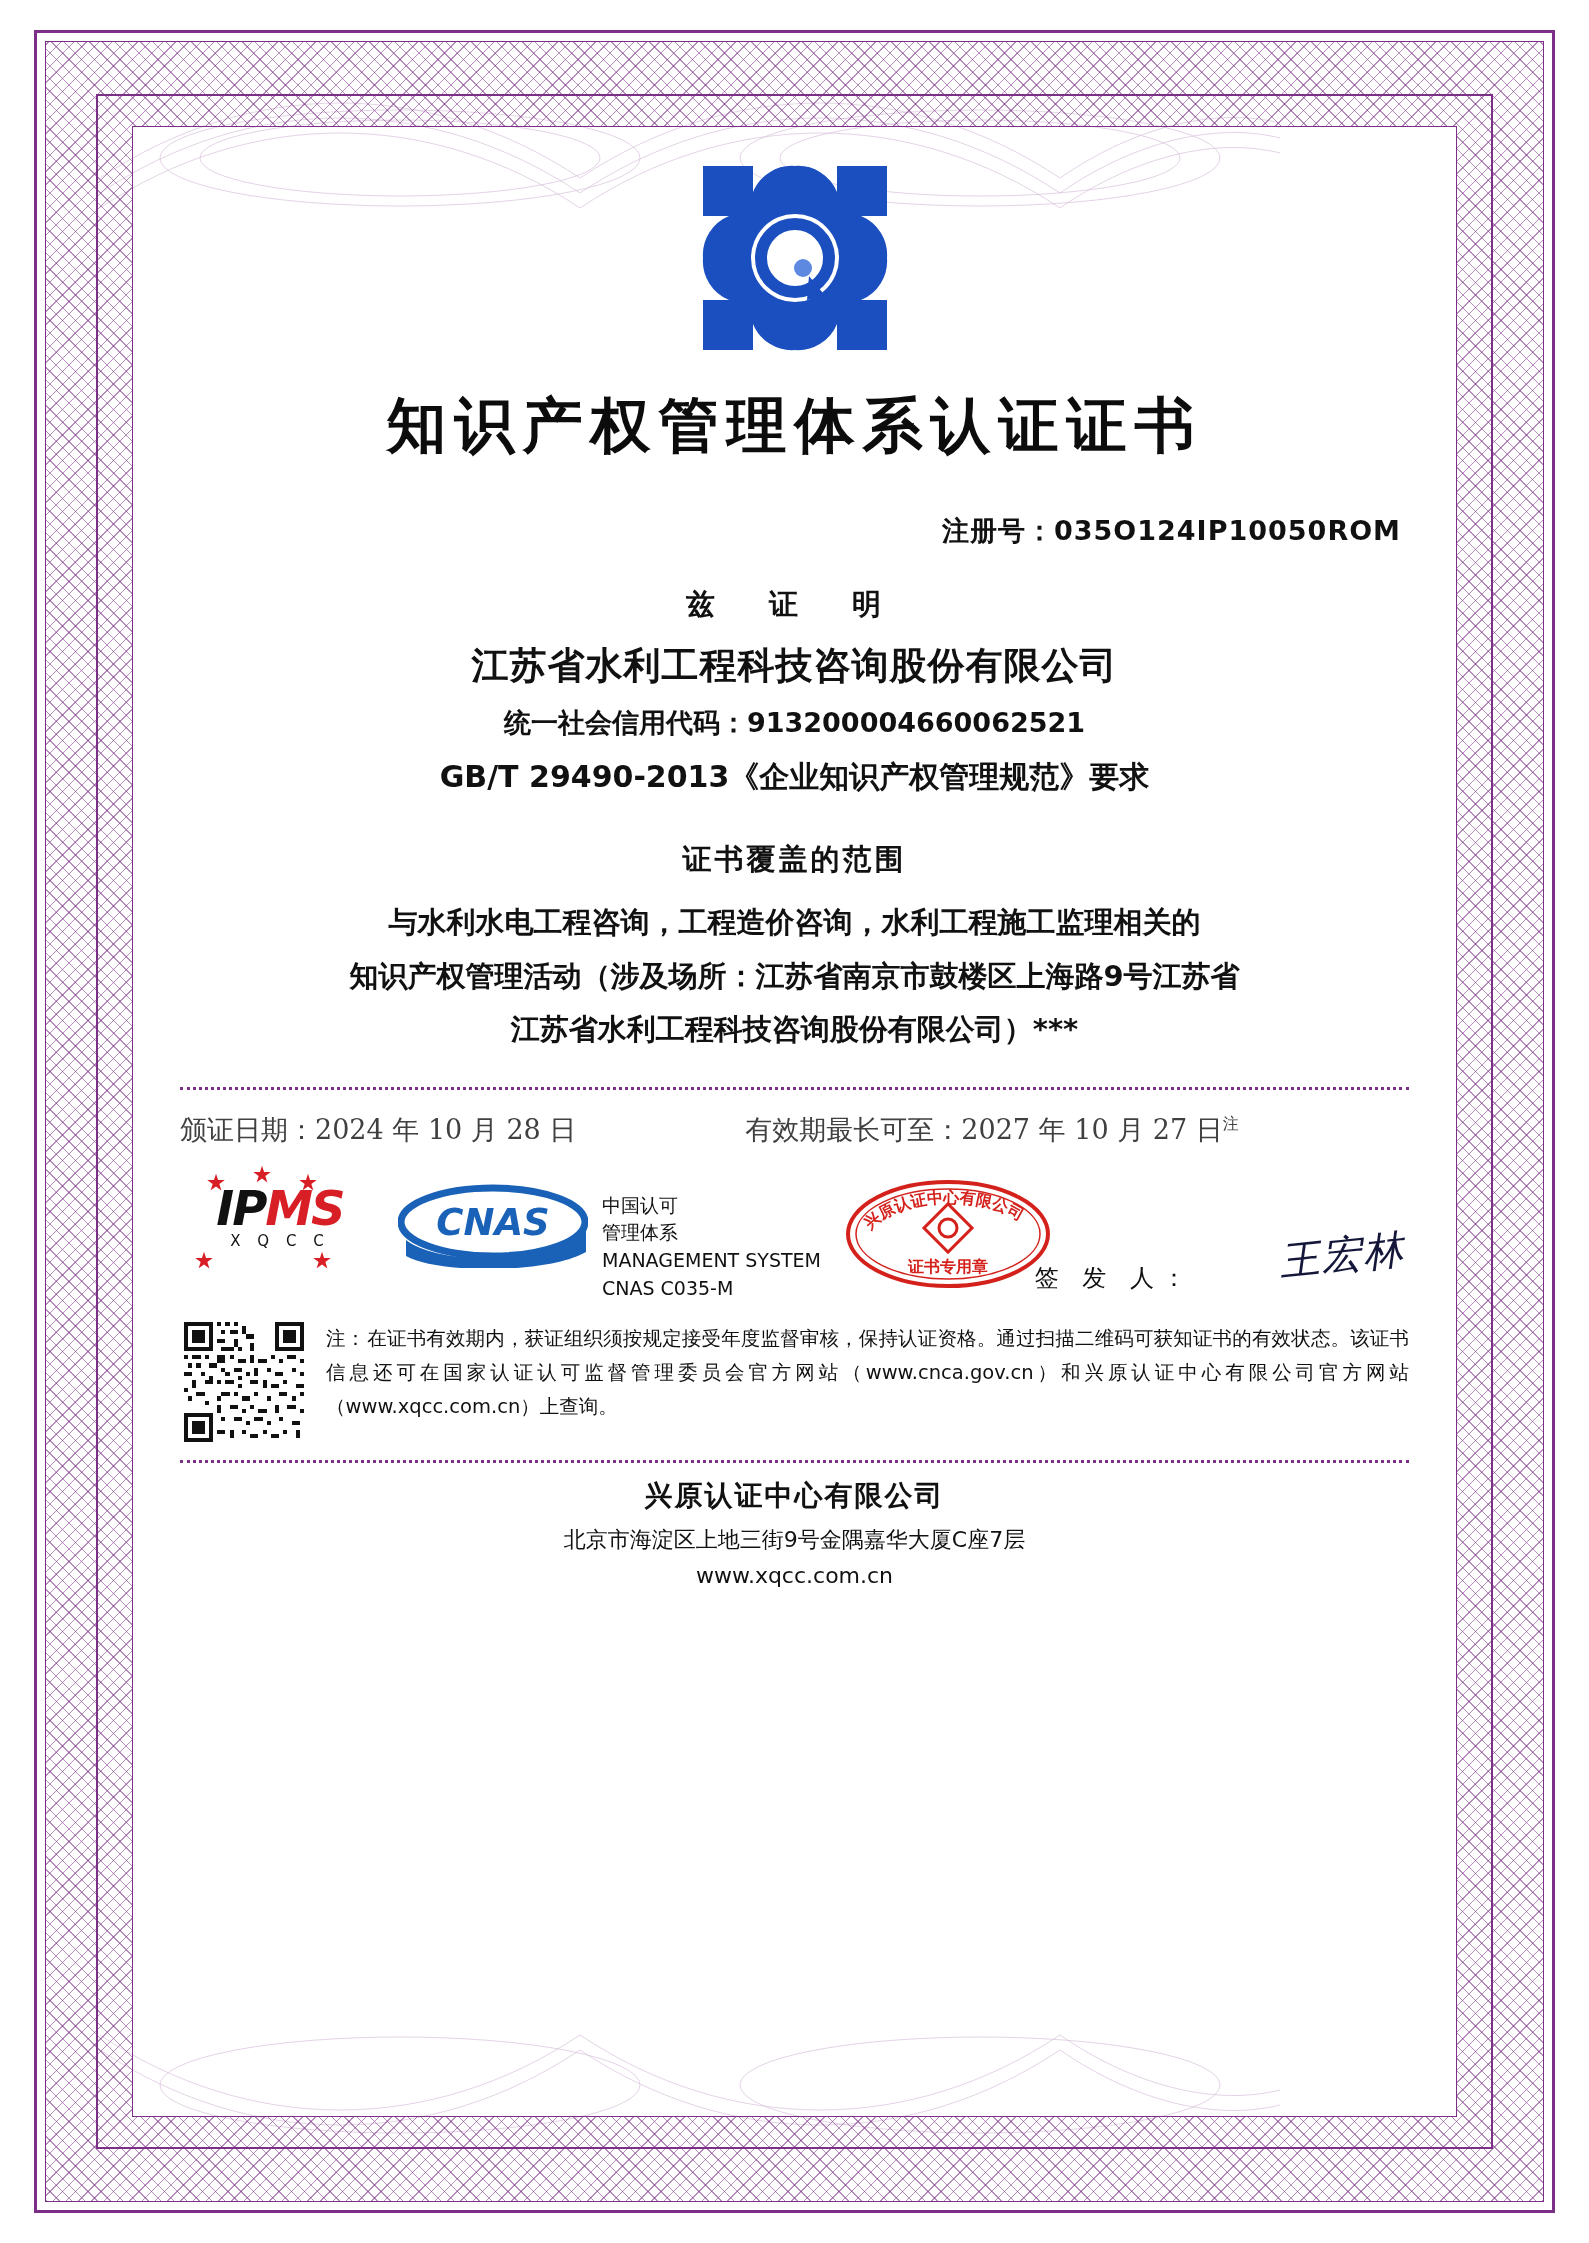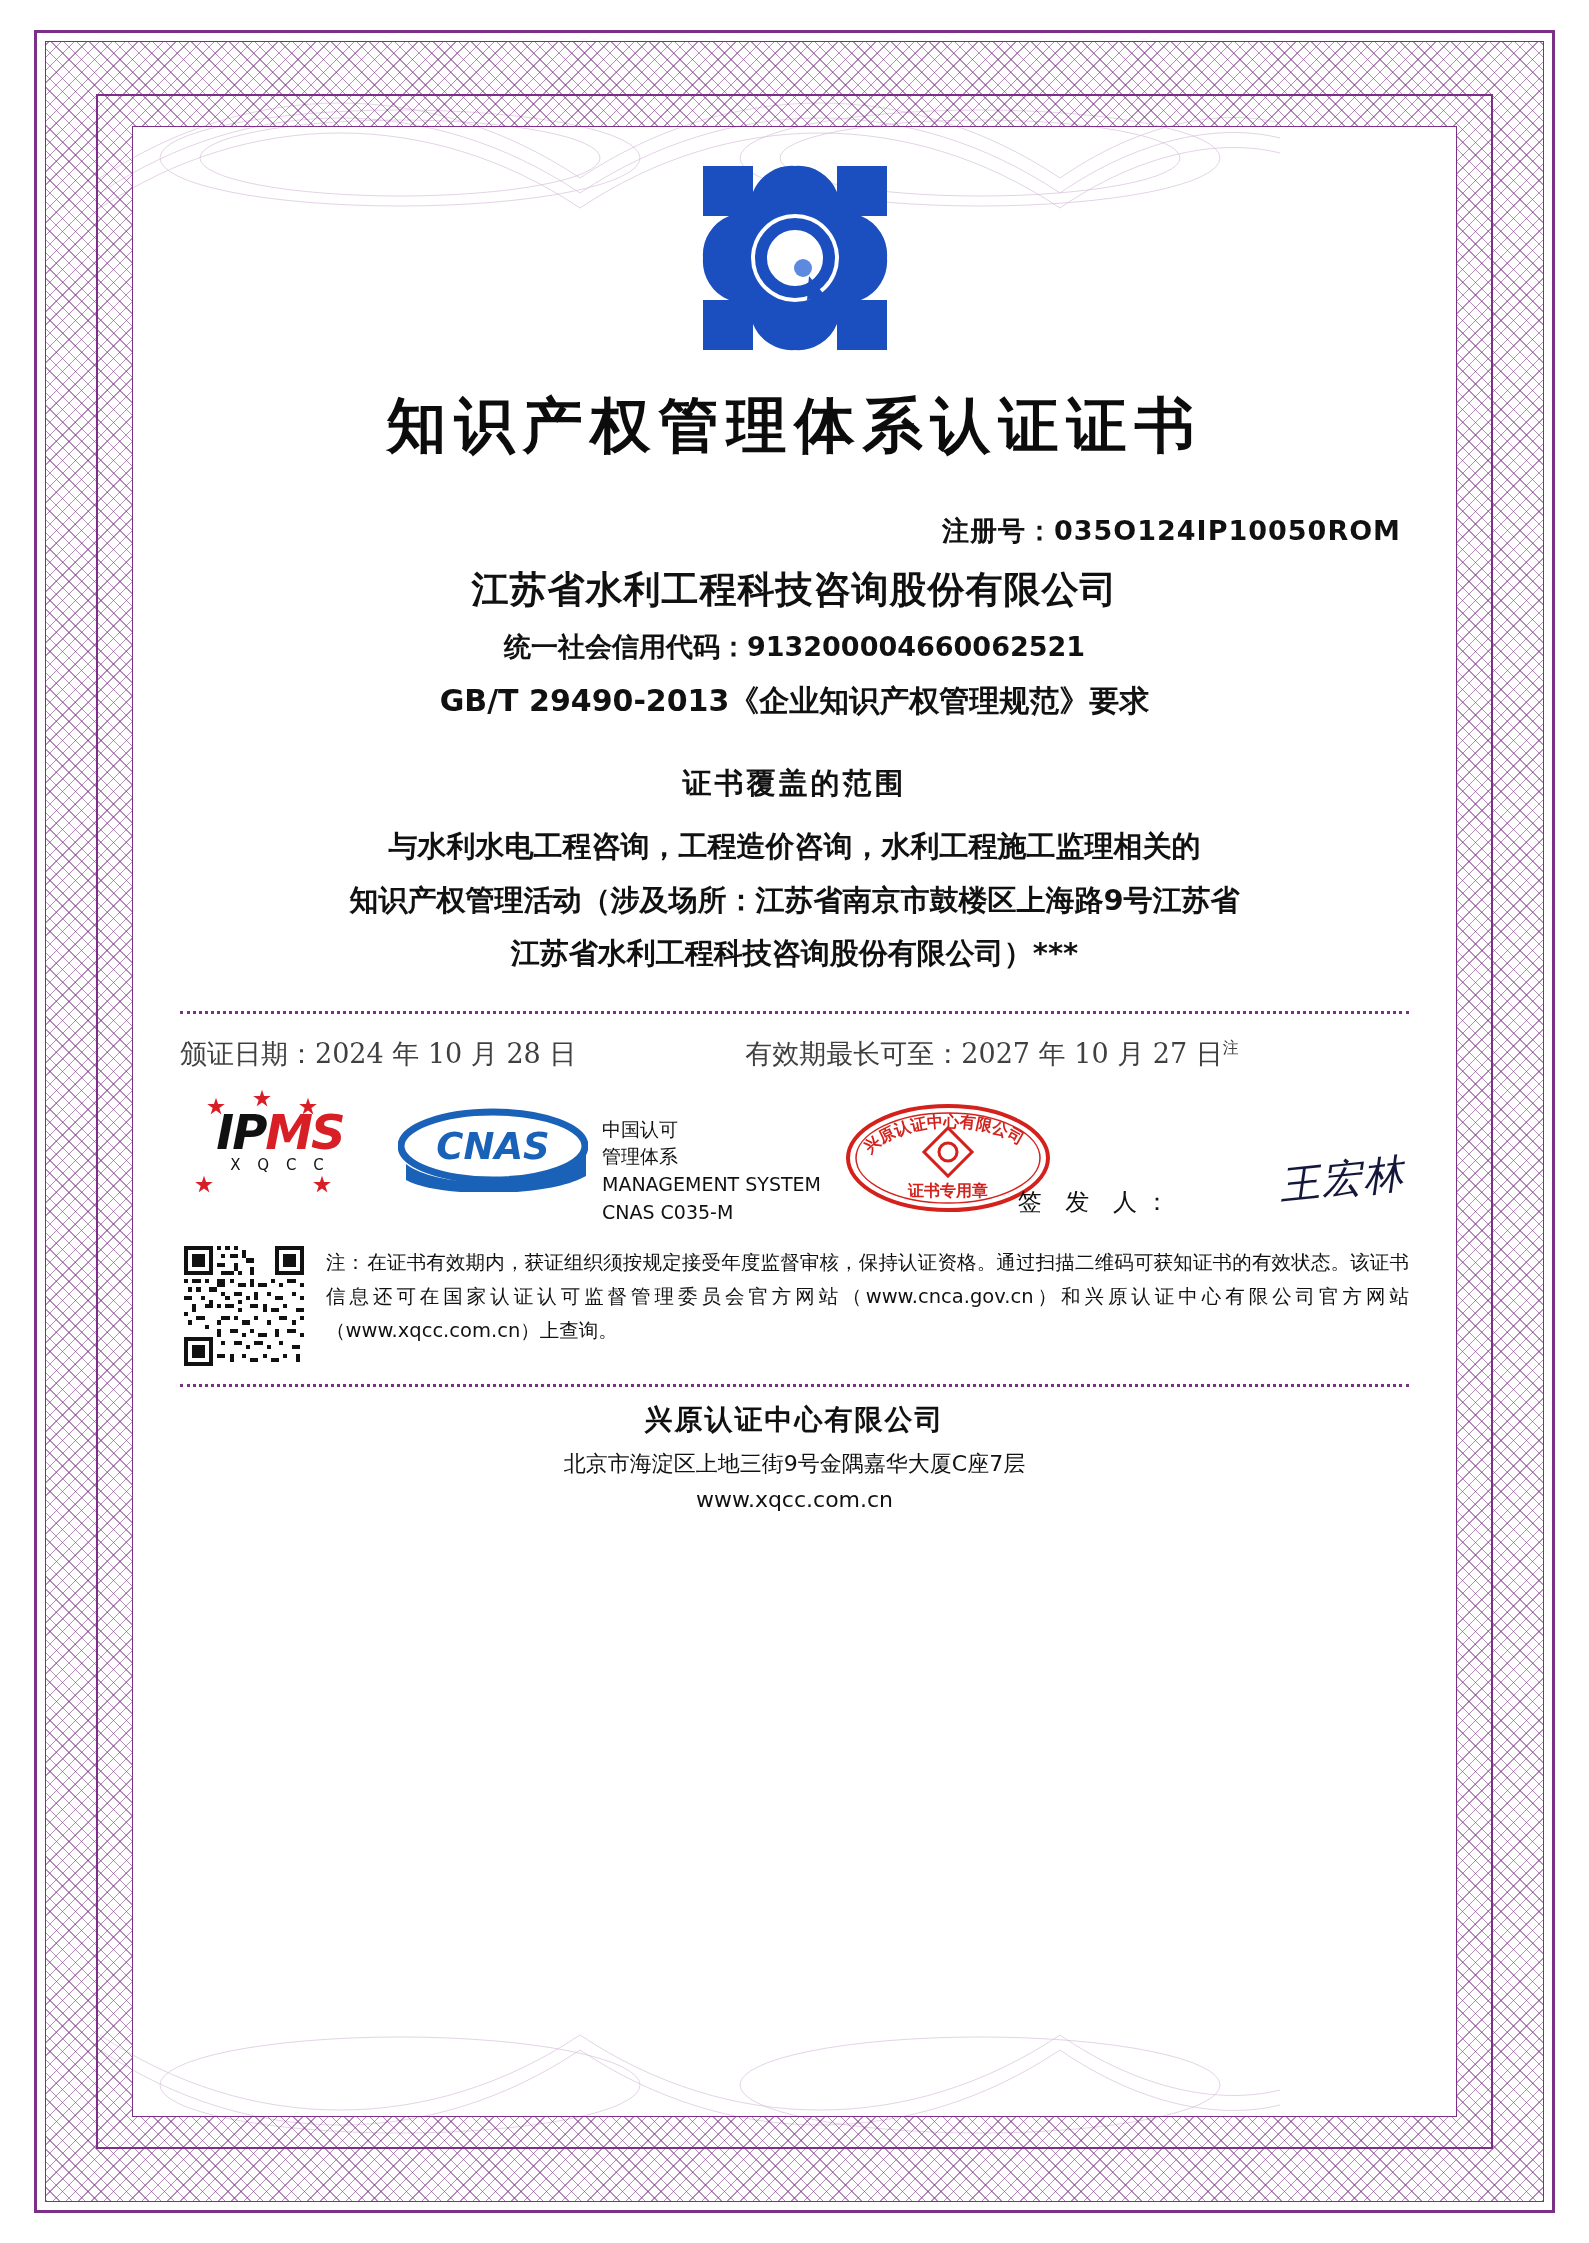--- a/index.html
+++ b/index.html
@@ -250,21 +250,21 @@
     position: relative;
     padding-top: 92px;
     text-align: right;
     color: #111;
   }
   .sign-label {
     font-family: "DejaVu Sans", "Liberation Sans", sans-serif;
     font-size: 24px;
     letter-spacing: 8px;
     position: absolute;
-    right: 232px;
+    right: 215px;
     top: 96px;
     white-space: nowrap;
   }
   .signature {
     position: absolute;
     right: 4px;
     top: 62px;
     font-family: "DejaVu Serif", "Liberation Serif", serif;
     font-size: 40px;
     font-style: italic;
@@ -370,20 +370,21 @@
       </svg>
     </div>
 
     <div class="cert-title">知识产权管理体系认证证书</div>
 
     <div class="reg-no">
       <span>注册号：</span><span>035O124IP10050ROM</span>
     </div>
 
     <div class="block-center">
+      <div class="hereby">兹 证 明</div>
       <div class="company">江苏省水利工程科技咨询股份有限公司</div>
       <div class="credit">统一社会信用代码：913200004660062521</div>
 
       <div class="standard">GB/T 29490-2013《企业知识产权管理规范》要求</div>
 
       <div class="scope-label">证书覆盖的范围</div>
       <div class="scope-body">
         <div>与水利水电工程咨询，工程造价咨询，水利工程施工监理相关的</div>
         <div>知识产权管理活动（涉及场所：江苏省南京市鼓楼区上海路9号江苏省</div>
         <div>江苏省水利工程科技咨询股份有限公司）***</div>

